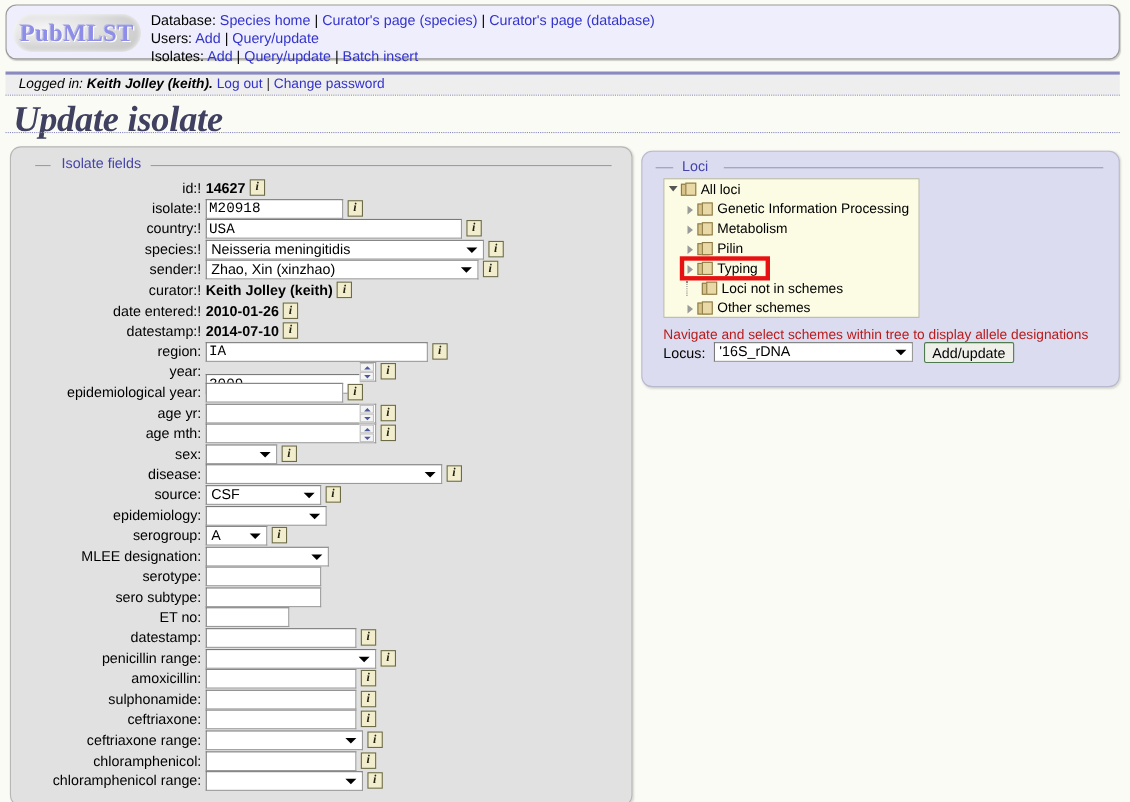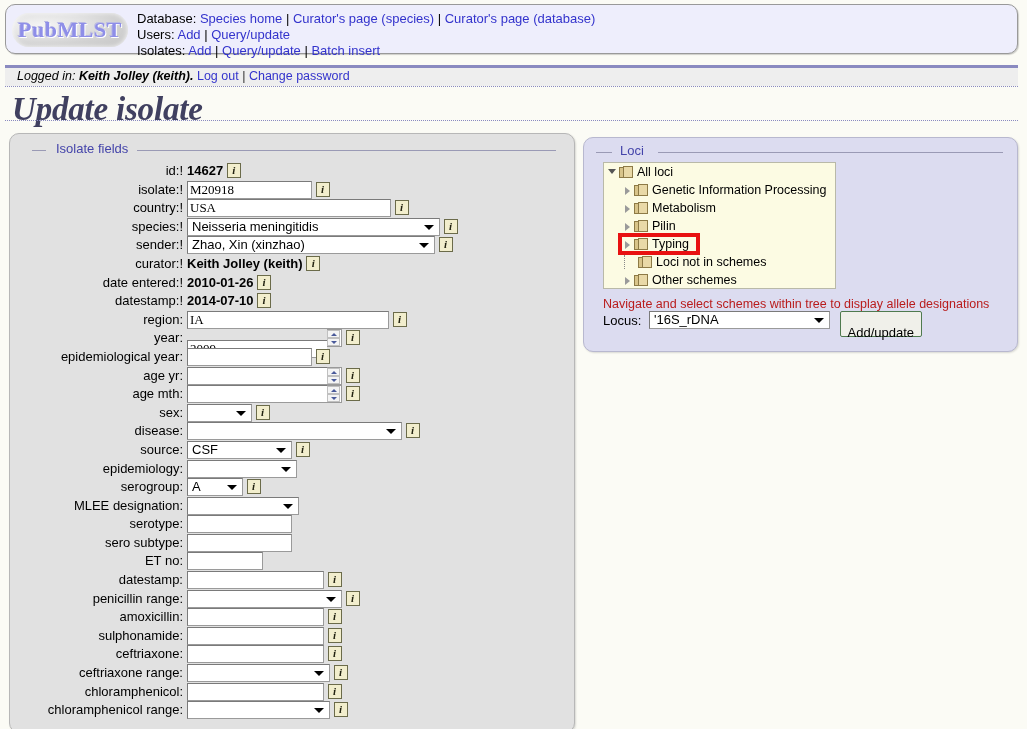--- a/index.html
+++ b/index.html
@@ -184,21 +184,21 @@
   .statval {
     display: inline-block;
     font-weight: bold;
     font-size: 13px;
     line-height: 18px;
     vertical-align: top;
   }
 
   
   input.txt {
-    font-family: Liberation Serif, serif;
+    font-family: Liberation Mono, monospace;
     font-size: 13px;
     height: 18px;
     line-height: 16px;
     padding: 0 2px;
     margin: 0;
     box-sizing: border-box;
     border: 1px solid #9a9a9a;
     border-top-color: #7a7a7a;
     border-left-color: #7a7a7a;
     background: #ffffff;
@@ -420,21 +420,21 @@
     display: inline-block;
     font-size: 13px;
     line-height: 19px;
     vertical-align: top;
     margin-right: 4px;
   }
   .btn {
     display: inline-block;
     height: 19px;
     box-sizing: border-box;
-    padding: 12px 7px;
+    padding: 0 7px;
     margin-left: 6px;
     line-height: 17px;
     font-size: 13px;
     font-family: "Liberation Sans", sans-serif;
     color: #000000;
     background: #f0f0ea;
     border: 1px solid #4f7a4f;
     border-radius: 2px;
     vertical-align: top;
     cursor: pointer;
@@ -479,21 +479,21 @@
         <div class="frow">
           <div class="flabel">id:!</div>
           <div class="fctl"><span class="statval">14627</span> <span class="info">i</span></div>
         </div>
         <div class="frow">
           <div class="flabel">isolate:!</div>
           <div class="fctl"><input type="text" class="txt" value="M20918" style="width: 125px;"> <span class="info">i</span></div>
         </div>
         <div class="frow">
           <div class="flabel">country:!</div>
-          <div class="fctl"><input type="text" class="txt" value="USA" style="width: 204px;"> <span class="info">i</span></div>
+          <div class="fctl"><input type="text" class="txt" value="USA" style="width: 233px;"> <span class="info">i</span></div>
         </div>
         <div class="frow">
           <div class="flabel">species:!</div>
           <div class="fctl"><span class="sel" style="width: 253px;"><span class="selval">Neisseria meningitidis</span><span class="arrow"></span></span> <span class="info">i</span></div>
         </div>
         <div class="frow">
           <div class="flabel">sender:!</div>
           <div class="fctl"><span class="sel" style="width: 248px;"><span class="selval">Zhao, Xin (xinzhao)</span><span class="arrow"></span></span> <span class="info">i</span></div>
         </div>
         <div class="frow">

